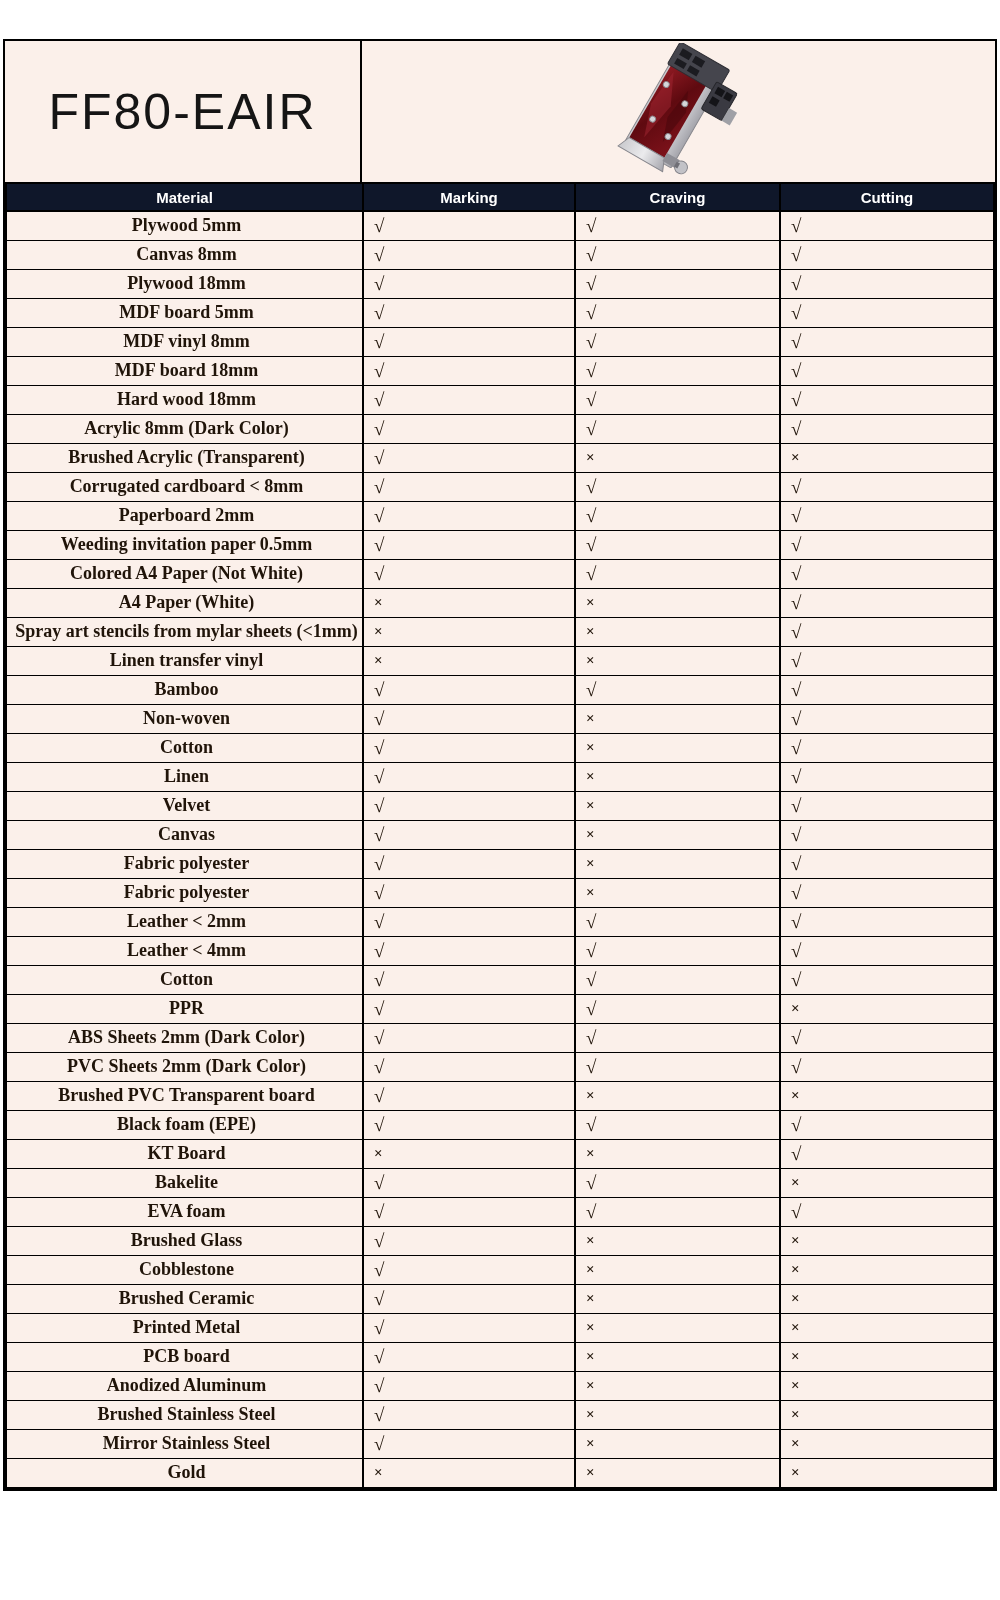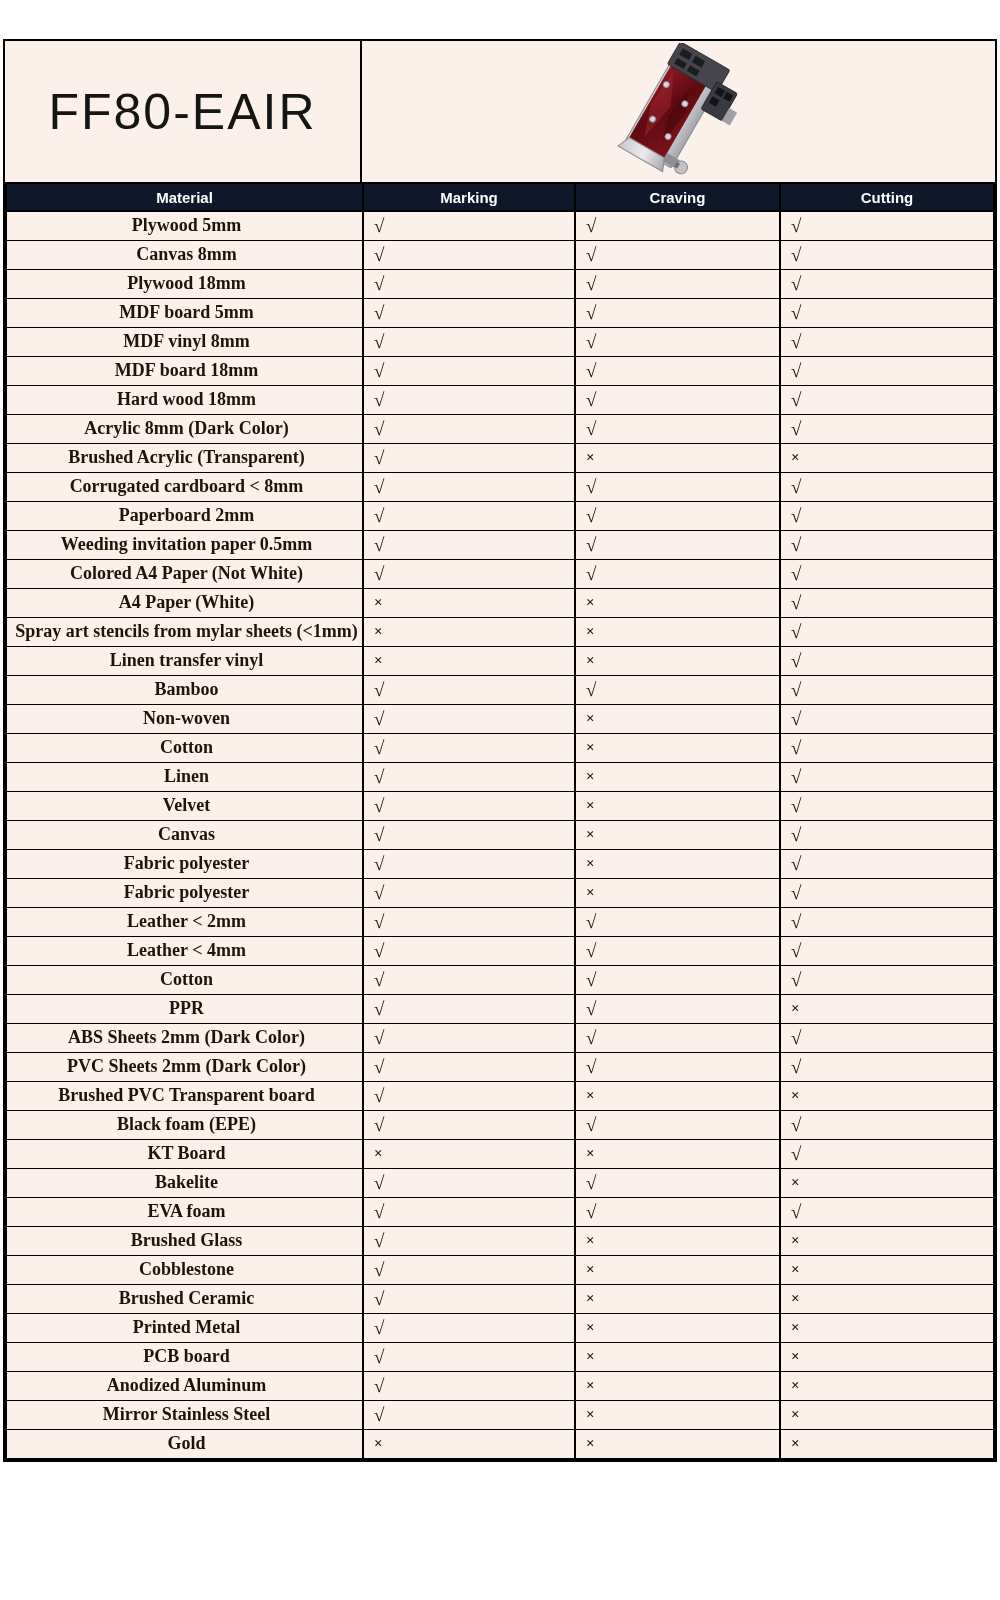--- a/index.html
+++ b/index.html
@@ -388,20 +388,26 @@
           <td class="mark cross">×</td>
           <td class="mark cross">×</td>
         </tr>
         <tr>
           <td class="mat">Anodized Aluminum</td>
           <td class="mark check">√</td>
           <td class="mark cross">×</td>
           <td class="mark cross">×</td>
         </tr>
         <tr>
+          <td class="mat">Brushed Stainless Steel</td>
+          <td class="mark check">√</td>
+          <td class="mark cross">×</td>
+          <td class="mark cross">×</td>
+        </tr>
+        <tr>
           <td class="mat">Mirror Stainless Steel</td>
           <td class="mark check">√</td>
           <td class="mark cross">×</td>
           <td class="mark cross">×</td>
         </tr>
         <tr>
           <td class="mat">Gold</td>
           <td class="mark cross">×</td>
           <td class="mark cross">×</td>
           <td class="mark cross">×</td>

